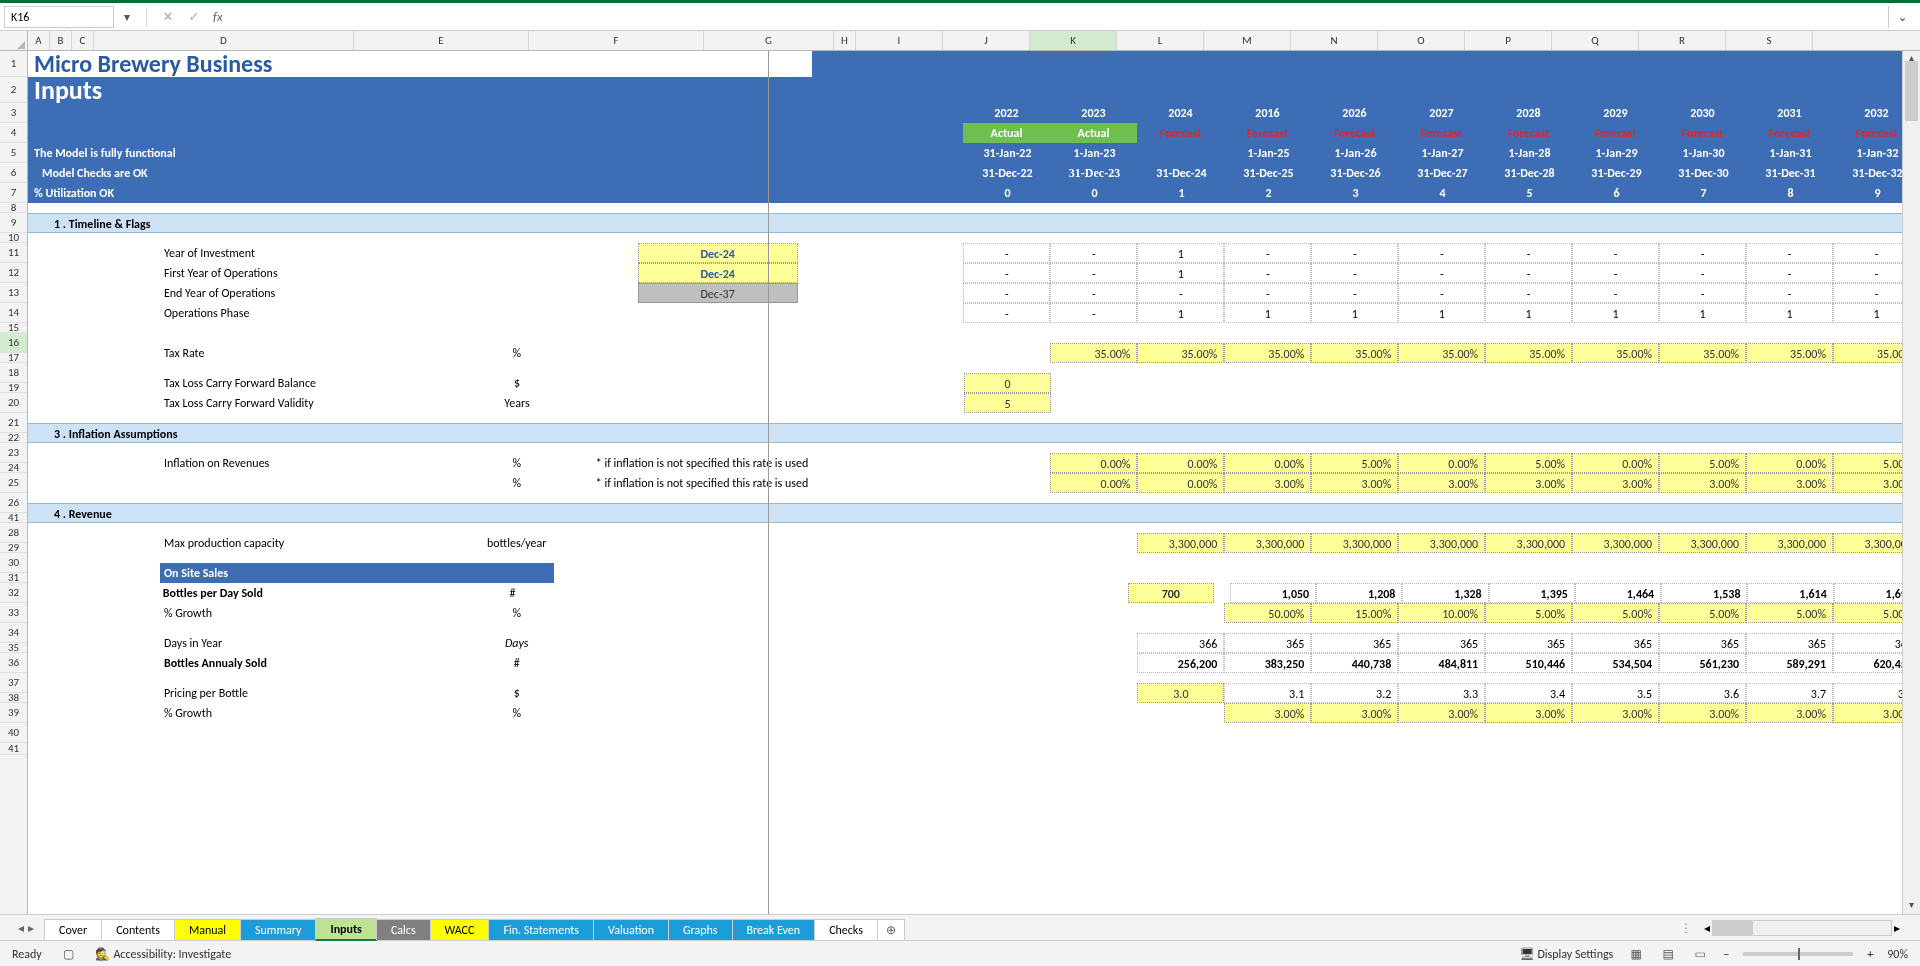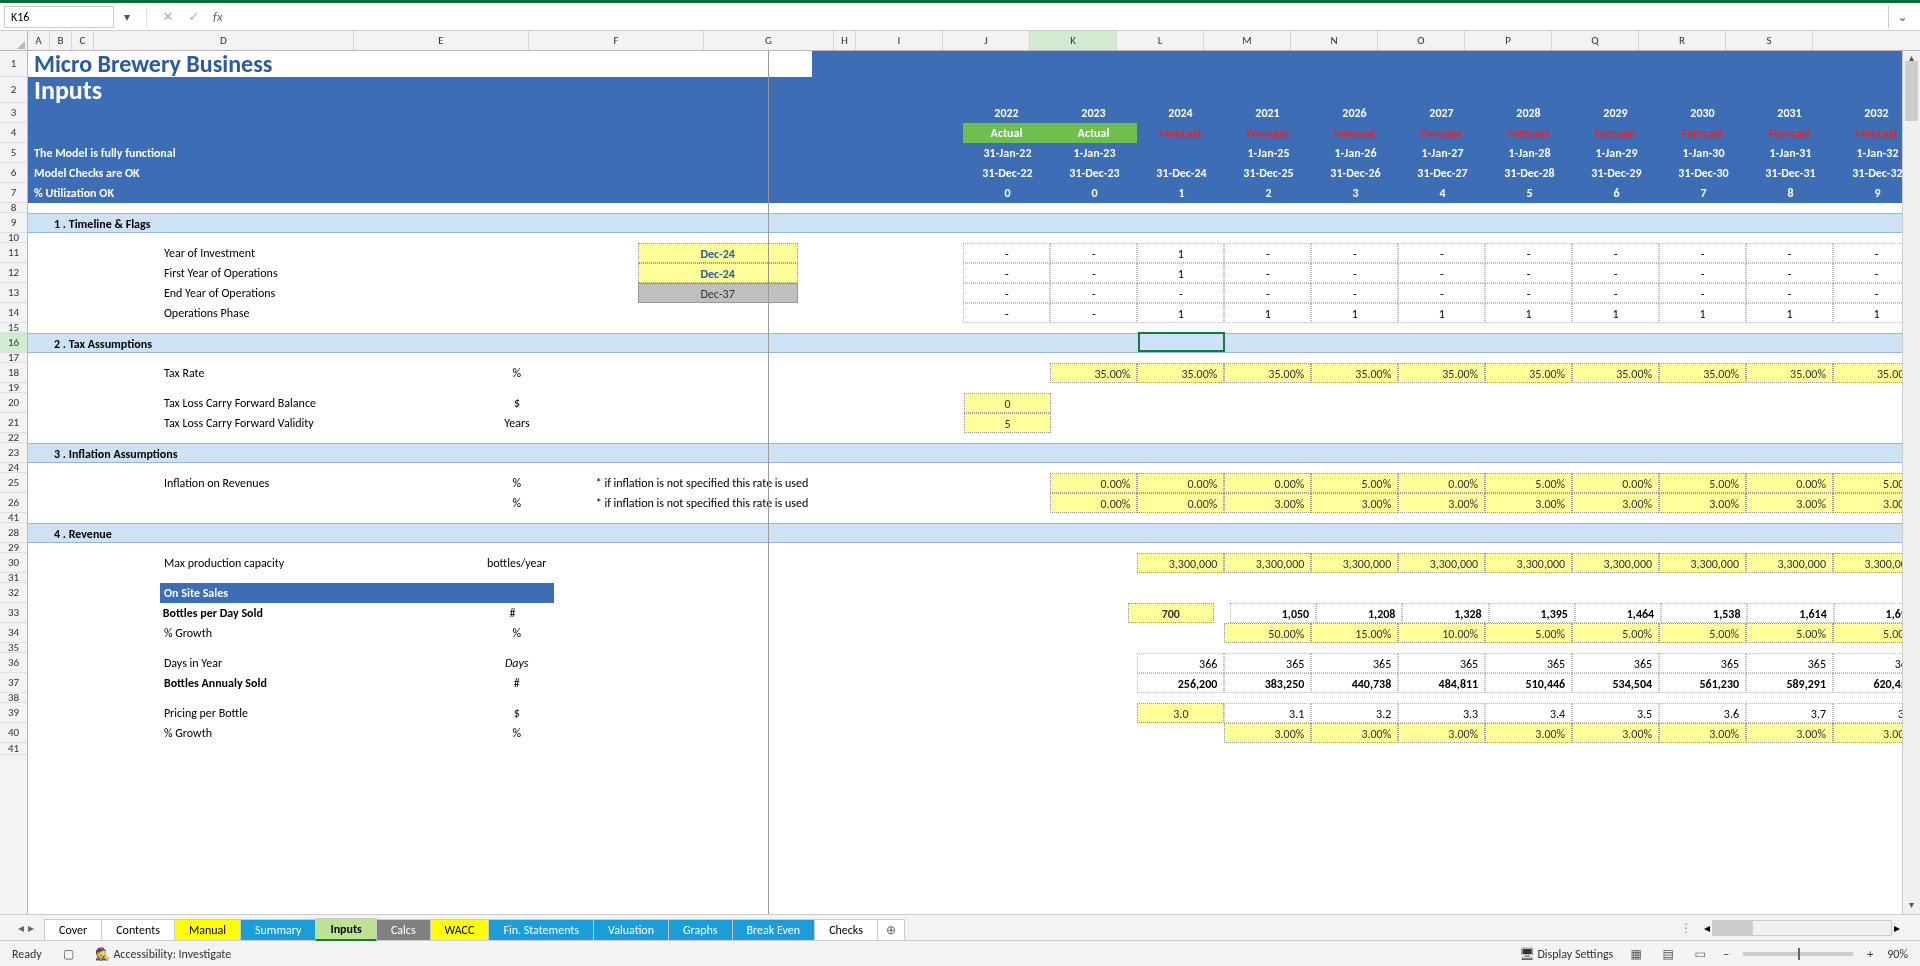--- a/index.html
+++ b/index.html
@@ -237,21 +237,21 @@
         <div class="cell hdr-label" style="width:152px;padding-left:6px">Period Number</div>
       </div>
     </div>
 
     <div class="row blue-bg" style="margin-top:-20px">
       <div class="cell" style="width:936px"></div>
       <div id="years-row" style="display:flex">
           <div class="cell year-cell" style="width: 87px;">2022</div>
           <div class="cell year-cell" style="width: 87px;">2023</div>
           <div class="cell year-cell" style="width: 87px;">2024</div>
-          <div class="cell year-cell" style="width: 87px;">2021</div>
+          <div class="cell year-cell" style="width: 87px;">2016</div>
           <div class="cell year-cell" style="width: 87px;">2026</div>
           <div class="cell year-cell" style="width: 87px;">2027</div>
           <div class="cell year-cell" style="width: 87px;">2028</div>
           <div class="cell year-cell" style="width: 87px;">2029</div>
           <div class="cell year-cell" style="width: 87px;">2030</div>
           <div class="cell year-cell" style="width: 87px;">2031</div>
           <div class="cell year-cell" style="width: 87px;">2032</div>
         </div>
     </div>
     <div class="row blue-bg">
@@ -280,24 +280,24 @@
           <div class="cell year-cell" style="width: 87px;">1-Jan-26</div>
           <div class="cell year-cell" style="width: 87px;">1-Jan-27</div>
           <div class="cell year-cell" style="width: 87px;">1-Jan-28</div>
           <div class="cell year-cell" style="width: 87px;">1-Jan-29</div>
           <div class="cell year-cell" style="width: 87px;">1-Jan-30</div>
           <div class="cell year-cell" style="width: 87px;">1-Jan-31</div>
           <div class="cell year-cell" style="width: 87px;">1-Jan-32</div>
         </div>
     </div>
     <div class="row blue-bg">
-      <div class="cell hdr-text" style="width:936px;padding-left:6px">Model Checks are OK</div>
+      <div class="cell hdr-text" style="width:936px;padding-left:14px">Model Checks are OK</div>
       <div id="eop-row" style="display:flex;position:absolute;left:936px">
           <div class="cell year-cell" style="width: 87px;">31-Dec-22</div>
-          <div class="cell year-cell" style="width: 87px;">31-Dec-23</div>
+          <div class="cell year-cell" style="width: 87px; font-family: Liberation Serif, serif;">31-Dec-23</div>
           <div class="cell year-cell" style="width: 87px;">31-Dec-24</div>
           <div class="cell year-cell" style="width: 87px;">31-Dec-25</div>
           <div class="cell year-cell" style="width: 87px;">31-Dec-26</div>
           <div class="cell year-cell" style="width: 87px;">31-Dec-27</div>
           <div class="cell year-cell" style="width: 87px;">31-Dec-28</div>
           <div class="cell year-cell" style="width: 87px;">31-Dec-29</div>
           <div class="cell year-cell" style="width: 87px;">31-Dec-30</div>
           <div class="cell year-cell" style="width: 87px;">31-Dec-31</div>
           <div class="cell year-cell" style="width: 87px;">31-Dec-32</div>
         </div>
@@ -389,24 +389,20 @@
         <div class="cell border-cell" style="width: 87px;">1</div>
         <div class="cell border-cell" style="width: 87px;">1</div>
         <div class="cell border-cell" style="width: 87px;">1</div>
         <div class="cell border-cell" style="width: 87px;">1</div>
         <div class="cell border-cell" style="width: 87px;">1</div>
         <div class="cell border-cell" style="width: 87px;">1</div>
         <div class="cell border-cell" style="width: 87px;">1</div>
       </div>
     <div class="row" style="height:10px"></div>
 
-    <div class="row" style="position:relative">
-      <div class="cell section-hdr" style="width:100%">2 .  Tax Assumptions</div>
-      <div class="sel-cell" style="left:1110px;top:-1px"></div>
-    </div>
     <div class="row" style="height:10px"></div>
     <div class="row" id="r18">
         <div class="cell" style="width: 132px;"></div>
         <div class="cell" style="width: 282px;">Tax Rate</div>
         <div class="cell c" style="width: 150px;">%</div>
         <div class="cell" style="width: 372px;"></div>
         <div class="cell" style="width: 87px;"></div>
         <div class="cell yellow-data" style="width: 87px;">35.00%</div>
         <div class="cell yellow-data" style="width: 87px;">35.00%</div>
         <div class="cell yellow-data" style="width: 87px;">35.00%</div>

